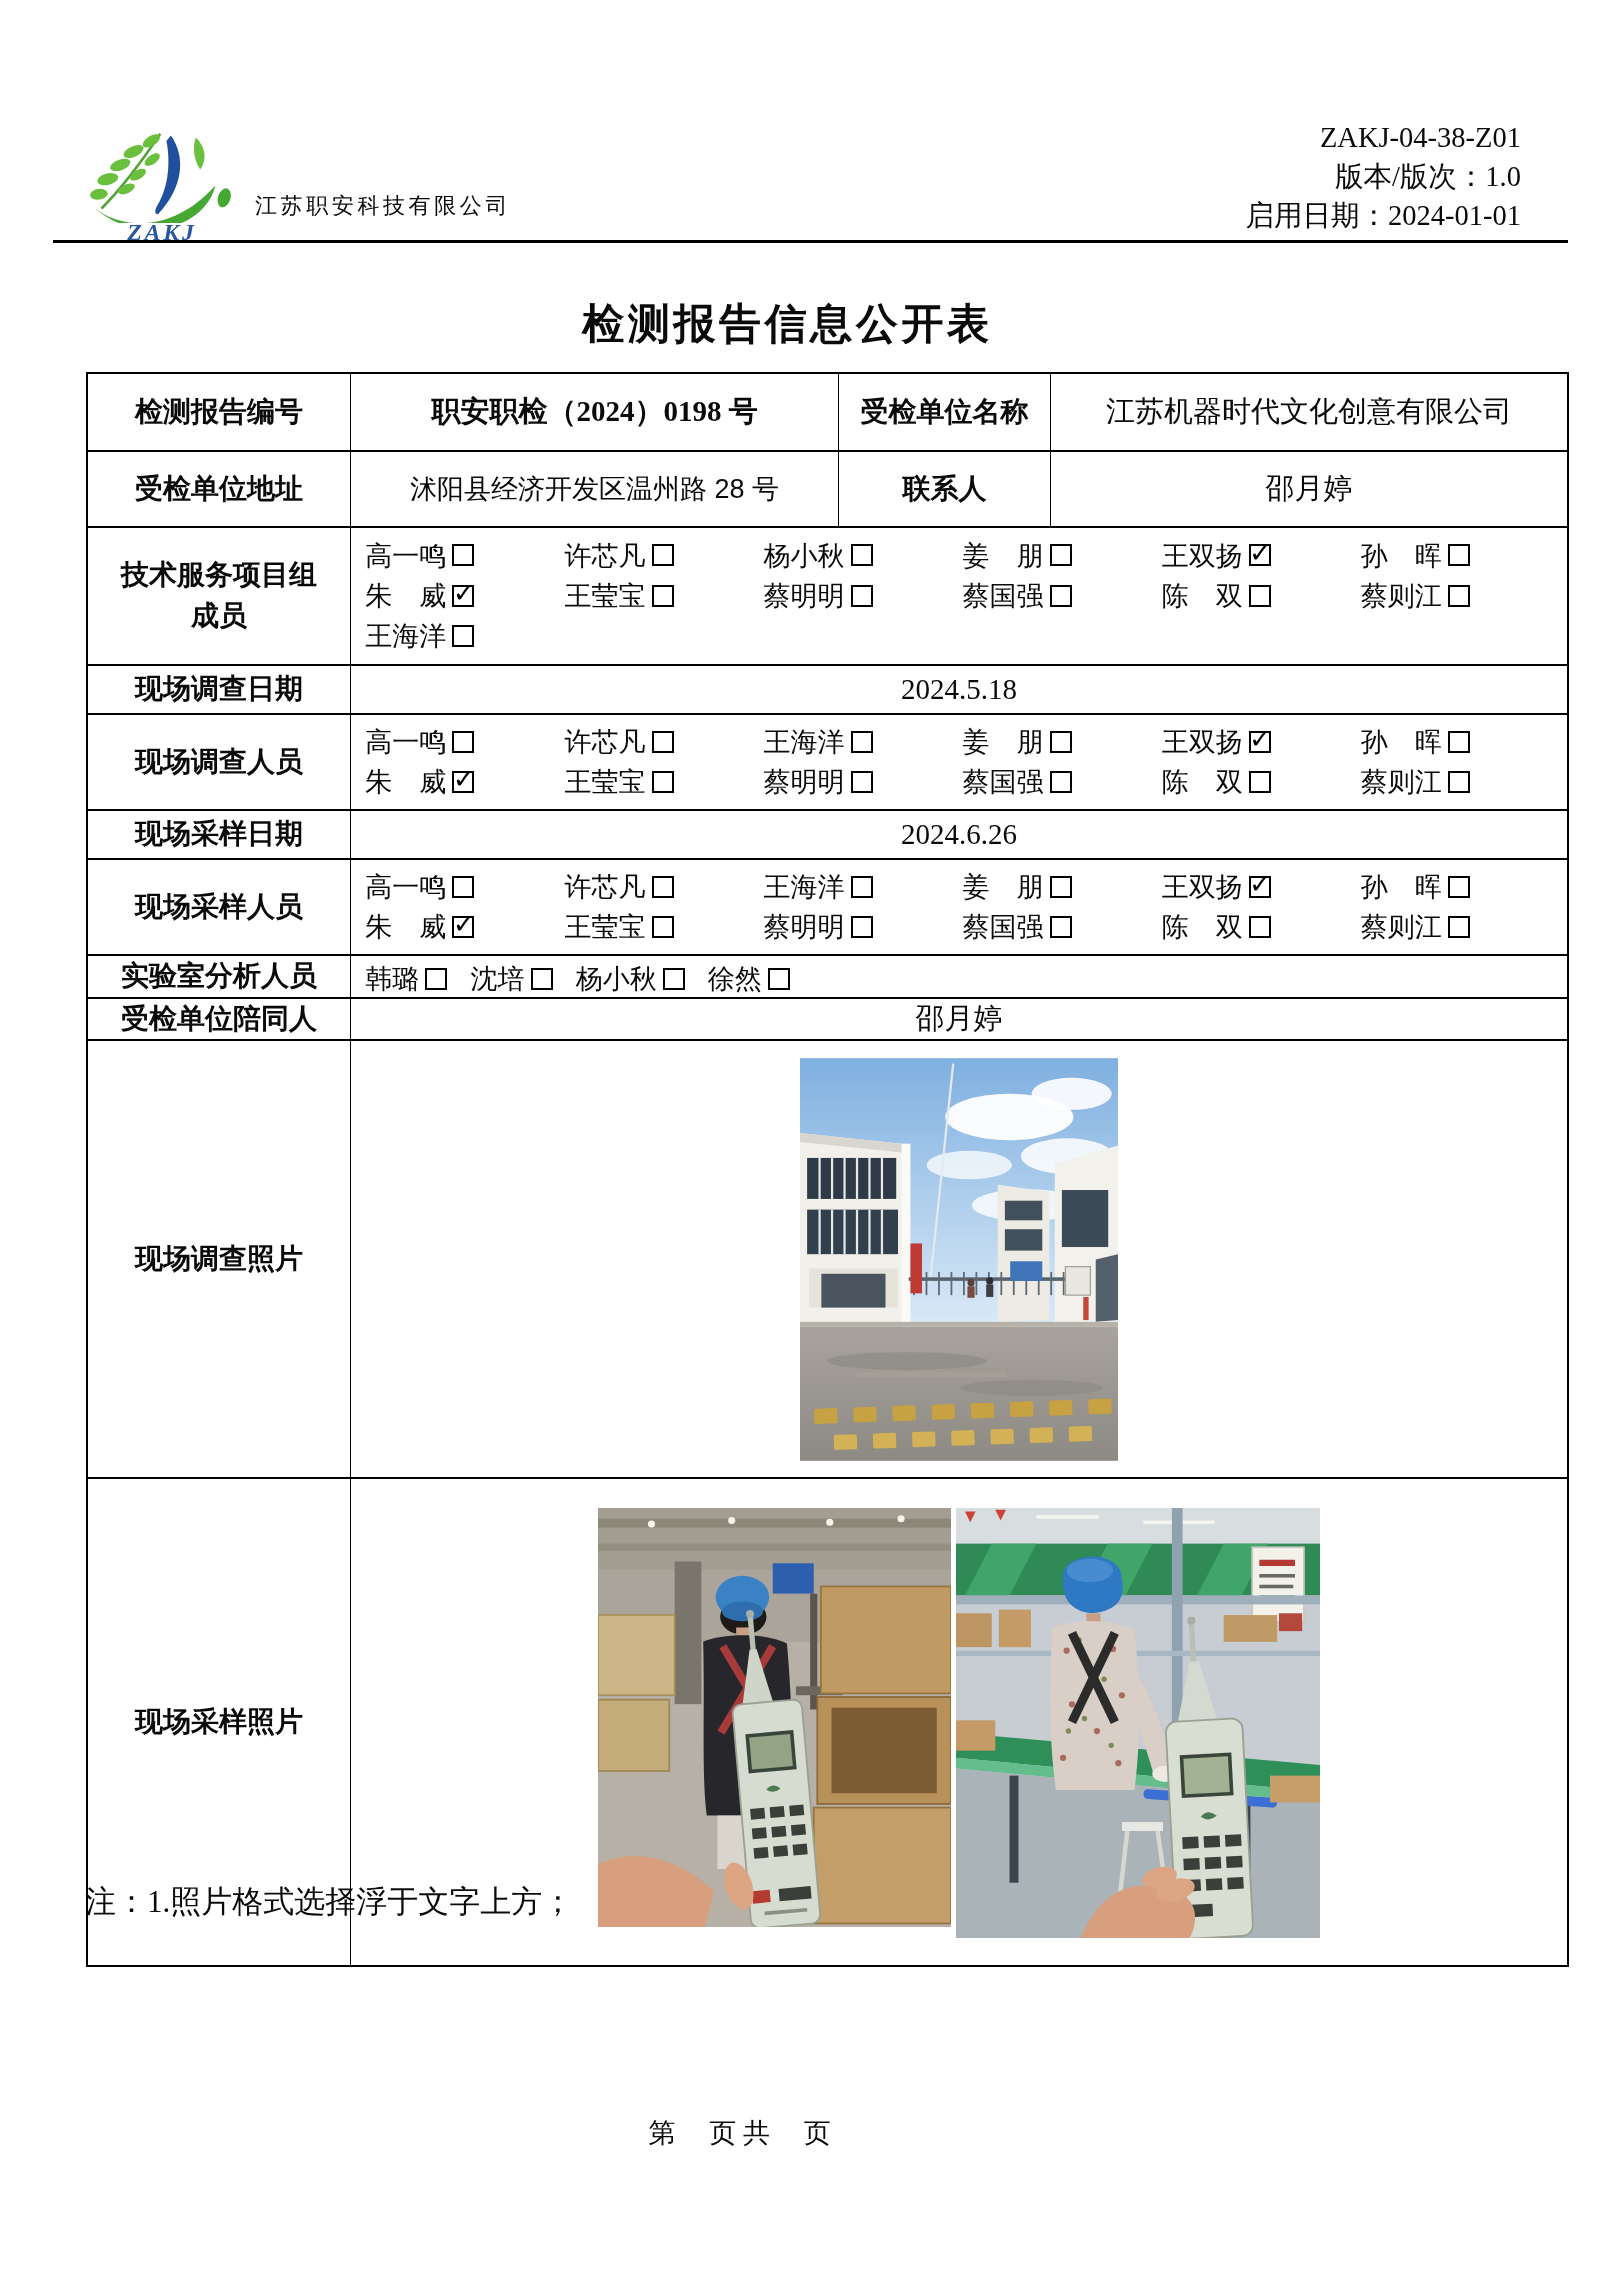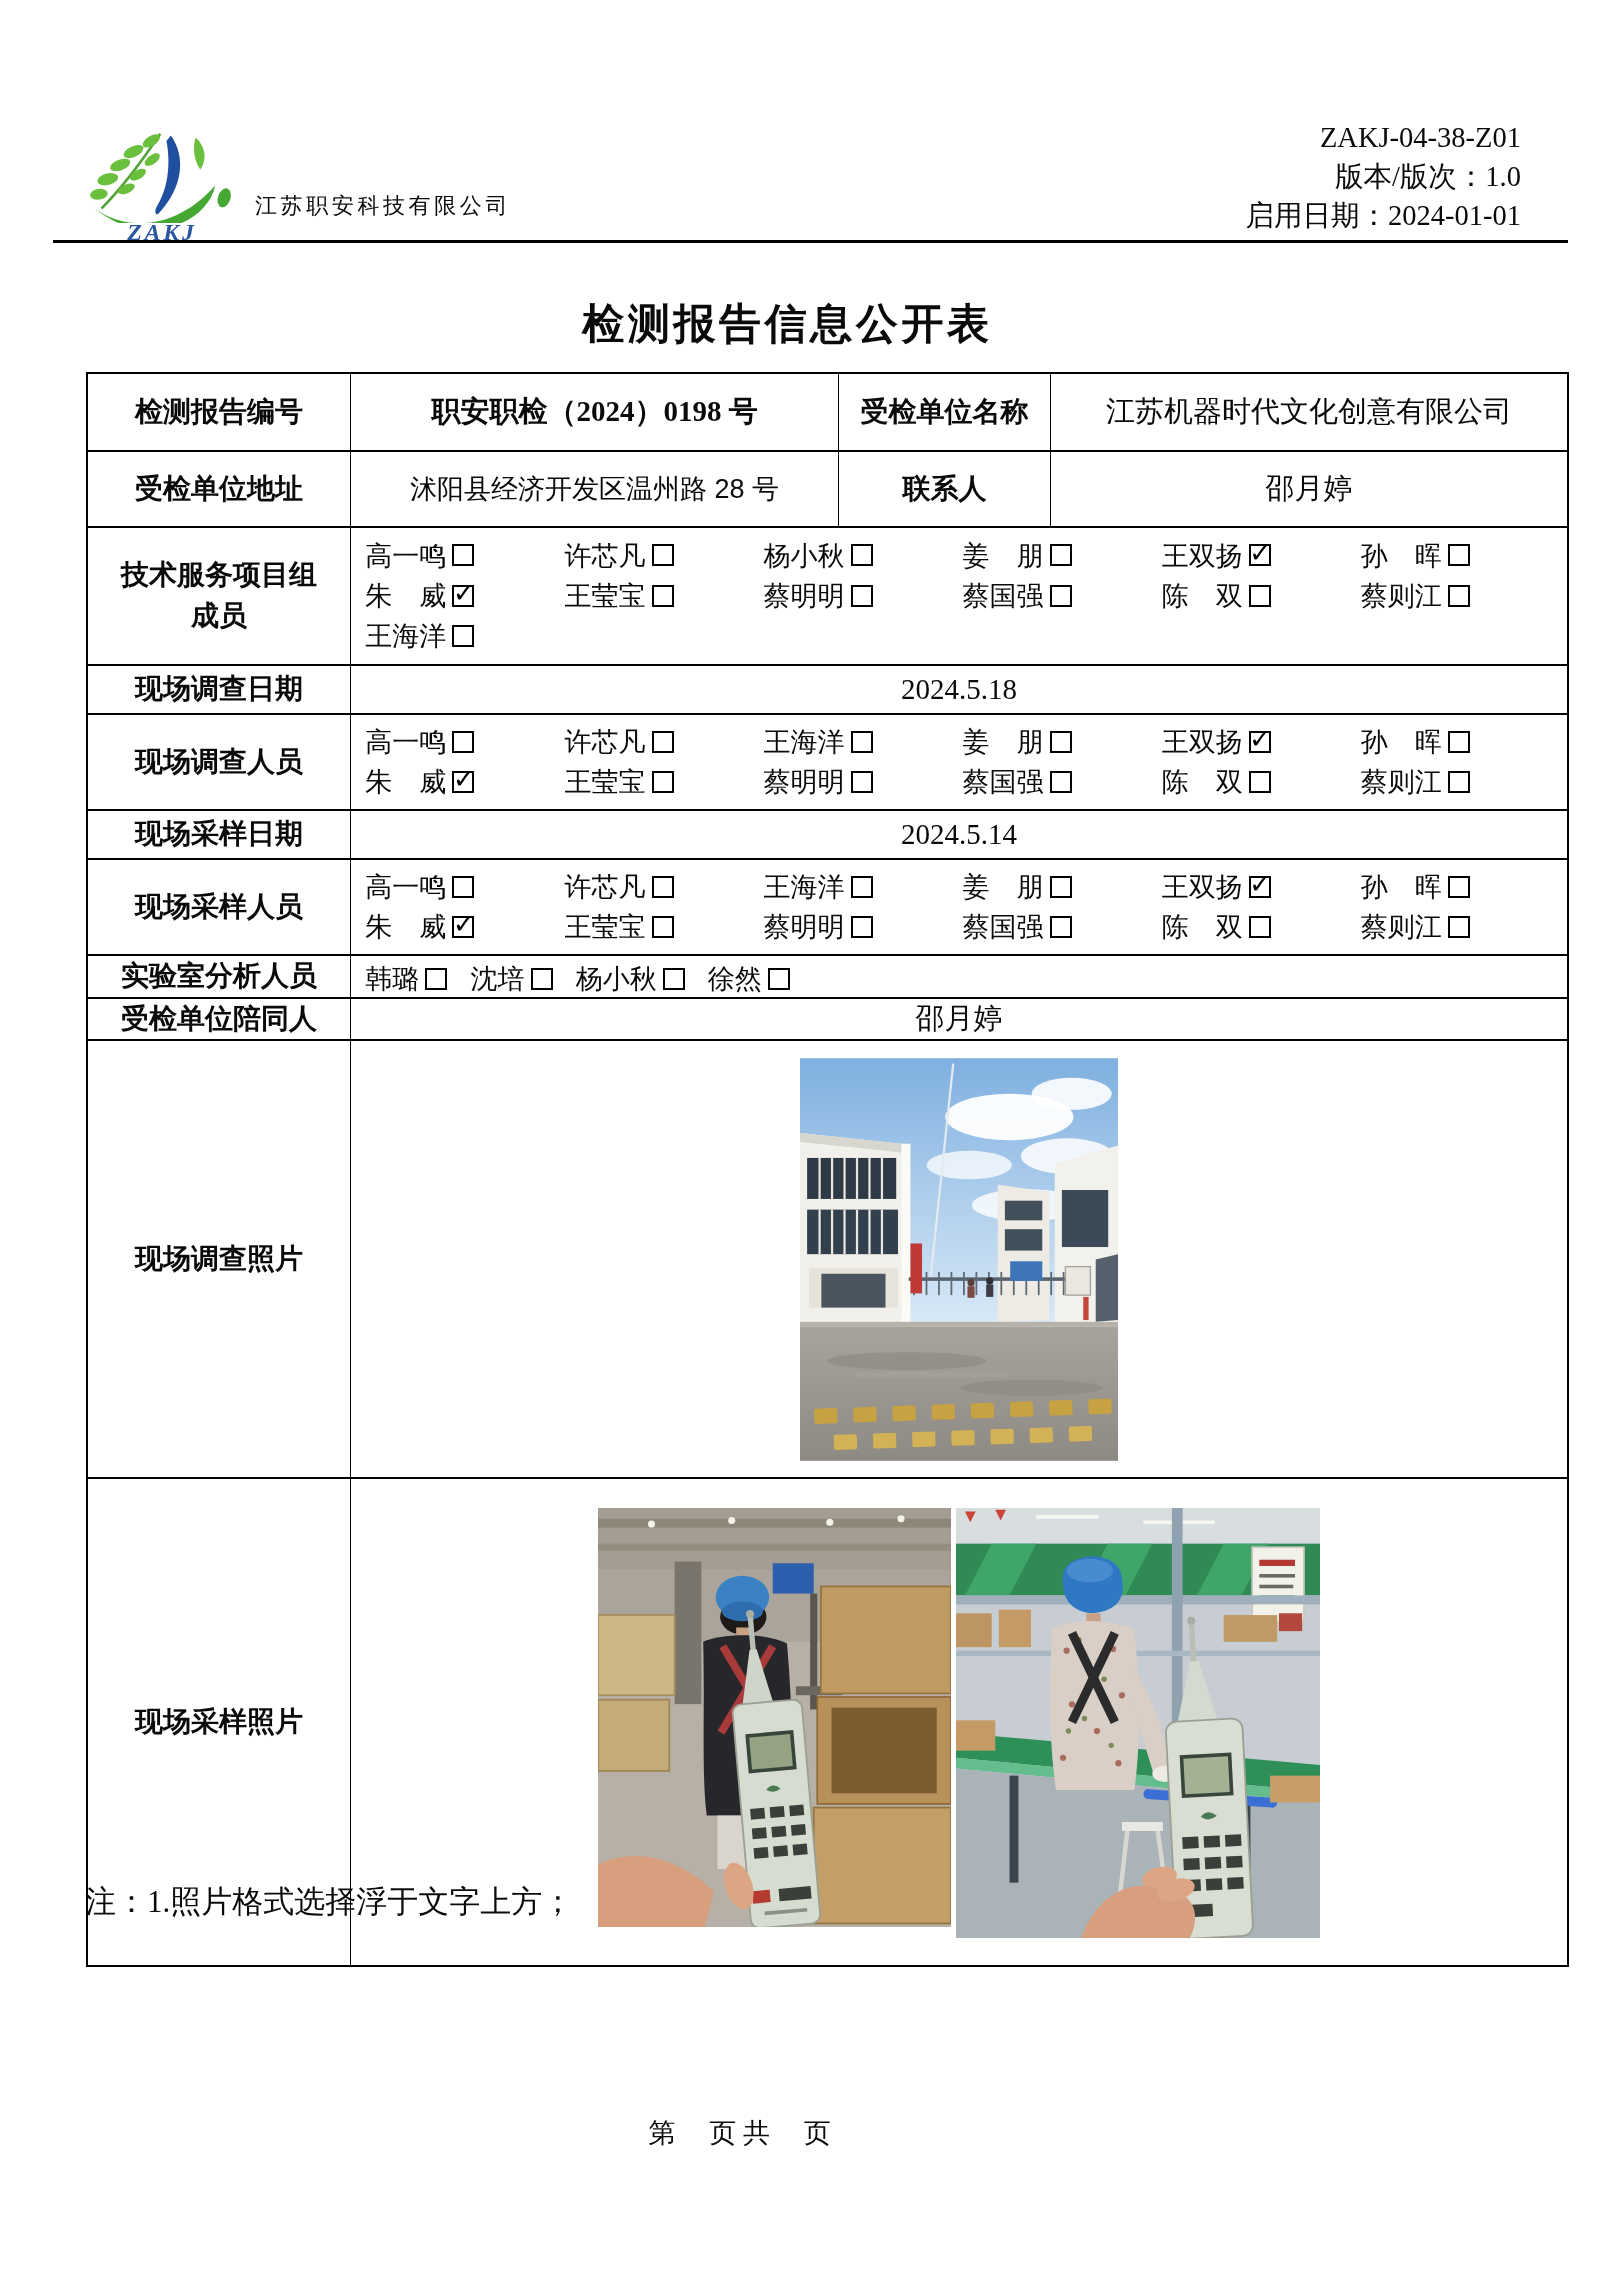--- a/index.html
+++ b/index.html
@@ -138,21 +138,21 @@
       <span class="person"><span>朱　威</span><span class="cb checked"></span></span>
           <span class="person"><span>王莹宝</span><span class="cb"></span></span>
           <span class="person"><span>蔡明明</span><span class="cb"></span></span>
           <span class="person"><span>蔡国强</span><span class="cb"></span></span>
           <span class="person"><span>陈　双</span><span class="cb"></span></span>
           <span class="person"><span>蔡则江</span><span class="cb"></span></span>
         </div>
     </div>
 
     <div class="cell label-cell">现场采样日期</div>
-    <div class="cell span3 lastcol vcenter">2024.5.14</div>
+    <div class="cell span3 lastcol vcenter">2024.6.26</div>
 
     <div class="cell label-cell">现场采样人员</div>
     <div class="cell span3 lastcol persons">
       <div class="pline">
 
       <span class="person"><span>高一鸣</span><span class="cb"></span></span>
           <span class="person"><span>许芯凡</span><span class="cb"></span></span>
           <span class="person"><span>王海洋</span><span class="cb"></span></span>
           <span class="person"><span>姜　朋</span><span class="cb"></span></span>
           <span class="person"><span>王双扬</span><span class="cb checked"></span></span>

